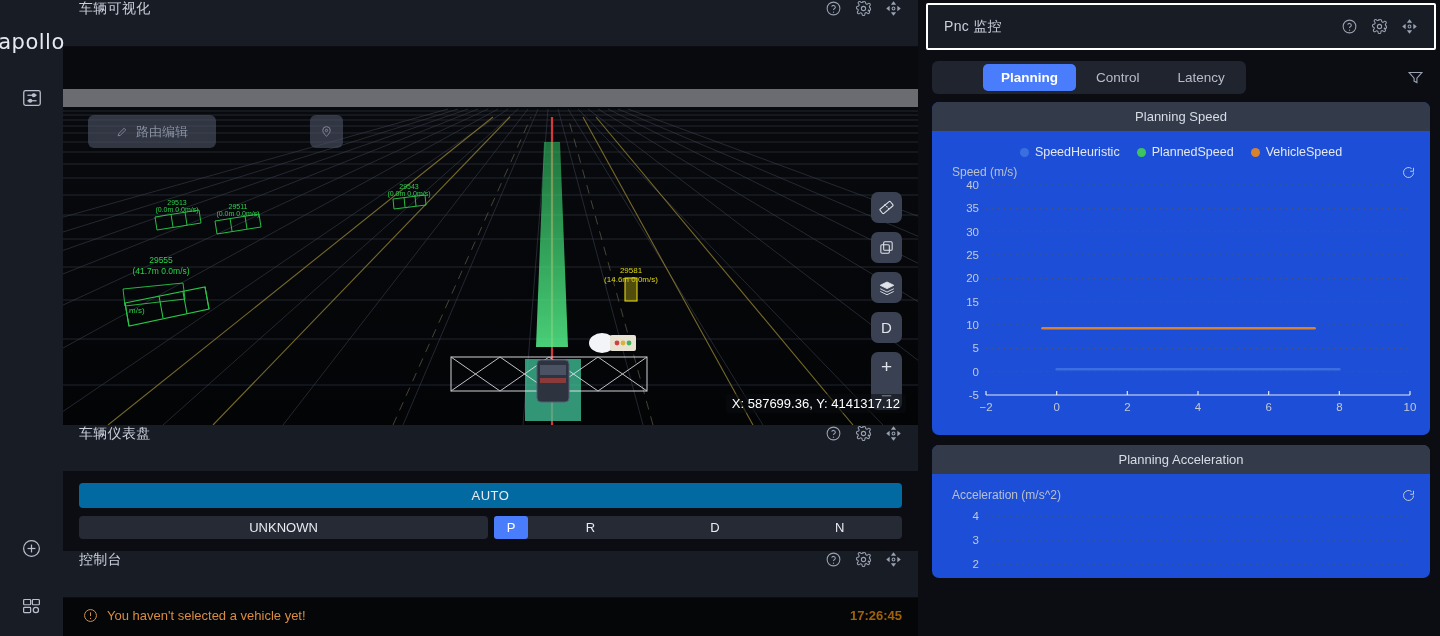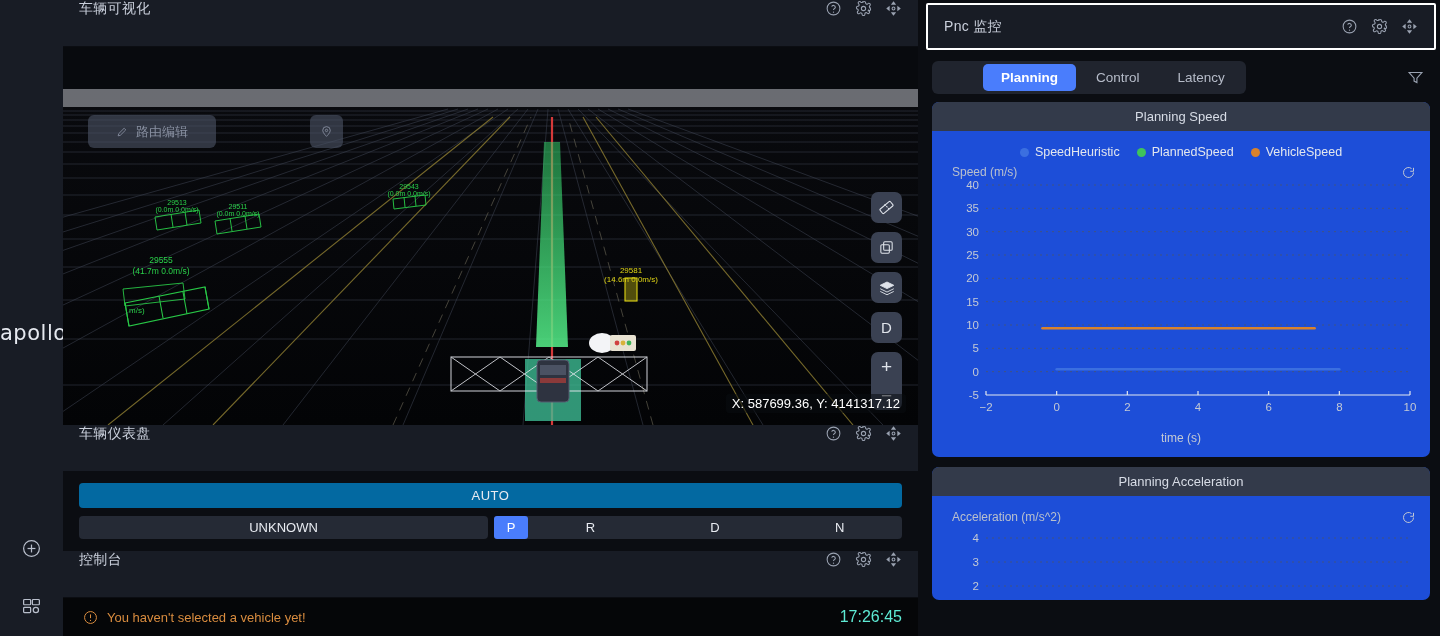--- a/index.html
+++ b/index.html
@@ -7,21 +7,21 @@
     width: 1440px; height: 636px;
     background: #0b0d12;
     font-family: "Liberation Sans", sans-serif;
     overflow: hidden;
   }
   .app { position: relative; width: 1440px; height: 636px; display: flex; background: #0b0d12; }
 
   
   .rail {
     width: 63px; height: 636px; background: #181c25;
-    display: flex; flex-direction: row; align-items: center;
+    display: flex; flex-direction: column; align-items: center;
     flex: 0 0 63px; position: relative;
   }
   .logo {
     margin-top: 30px; color: #e6e9f0; font-size: 21px; letter-spacing: .5px;
     font-family: "DejaVu Sans", sans-serif; font-weight: 400;
   }
   .rail-icon {
     width: 28px; height: 28px; margin-top: 0; display: flex;
     align-items: center; justify-content: center; color: #b9bfcc; cursor: pointer;
   }
@@ -95,21 +95,21 @@
   .gear.active { background: #4a7dfc; color: #fff; border-radius: 3px; height: 23px;
     display: flex; align-items: center; justify-content: center; max-width: 34px; }
 
   
   .console-body { background: #050608; flex: 1; overflow: hidden; }
   .log-row {
     display: flex; align-items: center; padding: 10px 16px 10px 20px;
     color: #d98c3f; font-size: 13px;
   }
   .log-icon { width: 15px; height: 15px; margin-right: 9px; flex: 0 0 15px; color: #d98c3f; }
-  .log-time { margin-left: auto; color: #5eead4; font-size: 16px; }
+  .log-time { margin-left: auto; color: #a16207; font-size: 13px; font-weight: bold; }
 
   
   .right { flex: 1; display: flex; flex-direction: column; background: #0b0d12; position: relative; }
   .pnc-head {
     height: 47px; background: #181c25; display: flex; align-items: center; padding: 0 16px;
     border: 2px solid #ffffff; margin: 3px 4px 0 8px; border-radius: 2px;
   }
   .tabs-row { display: flex; align-items: center; padding: 11px 16px 8px 14px; }
   .tabs {
     display: flex; background: #20242e; border-radius: 6px; padding: 3px; gap: 2px;
@@ -531,21 +531,20 @@
               <line x1="324.66666666666663" y1="216" x2="324.66666666666663" y2="212" stroke="#e4e8ef" stroke-width="1.2"></line>
               <text x="324.66666666666663" y="232" fill="#c3c9d4" font-size="11.5" text-anchor="middle" font-family="Liberation Sans, sans-serif">6</text>
               <line x1="395.33333333333337" y1="216" x2="395.33333333333337" y2="212" stroke="#e4e8ef" stroke-width="1.2"></line>
               <text x="395.33333333333337" y="232" fill="#c3c9d4" font-size="11.5" text-anchor="middle" font-family="Liberation Sans, sans-serif">8</text>
               <line x1="466" y1="216" x2="466" y2="212" stroke="#e4e8ef" stroke-width="1.2"></line>
               <text x="466" y="232" fill="#c3c9d4" font-size="11.5" text-anchor="middle" font-family="Liberation Sans, sans-serif">10</text>
               <path d="M112.7 190.3 L148.0 190.3 L183.3 190.3 L218.7 190.3 L254.0 190.3 L289.3 190.3 L324.7 190.3 L360.0 190.3 L395.3 190.3" fill="none" stroke="#3b6fe0" stroke-width="2.6" stroke-linecap="round"></path>
               <path d="M98.5 149.3 L133.9 149.3 L169.2 149.3 L204.5 149.3 L239.9 149.3 L275.2 149.3 L310.5 149.3 L345.9 149.3 L370.6 149.3" fill="none" stroke="#d9822b" stroke-width="2.6" stroke-linecap="round"></path>
             </svg>
         </div>
-        <div class="x-title">time (s)</div>
       </div>
     </div>
 
     <div class="card">
       <div class="card-title">Planning Acceleration</div>
       <div class="card-body">
         <div style="display:flex;align-items:center;padding-top:4px;">
           <div class="axis-label">Acceleration (m/s^2)</div>
           <svg class="reload-icon" viewBox="0 0 24 24" fill="none" stroke="currentColor" stroke-width="1.6">
             <path d="M20 12a8 8 0 11-3.2-6.4"></path>

